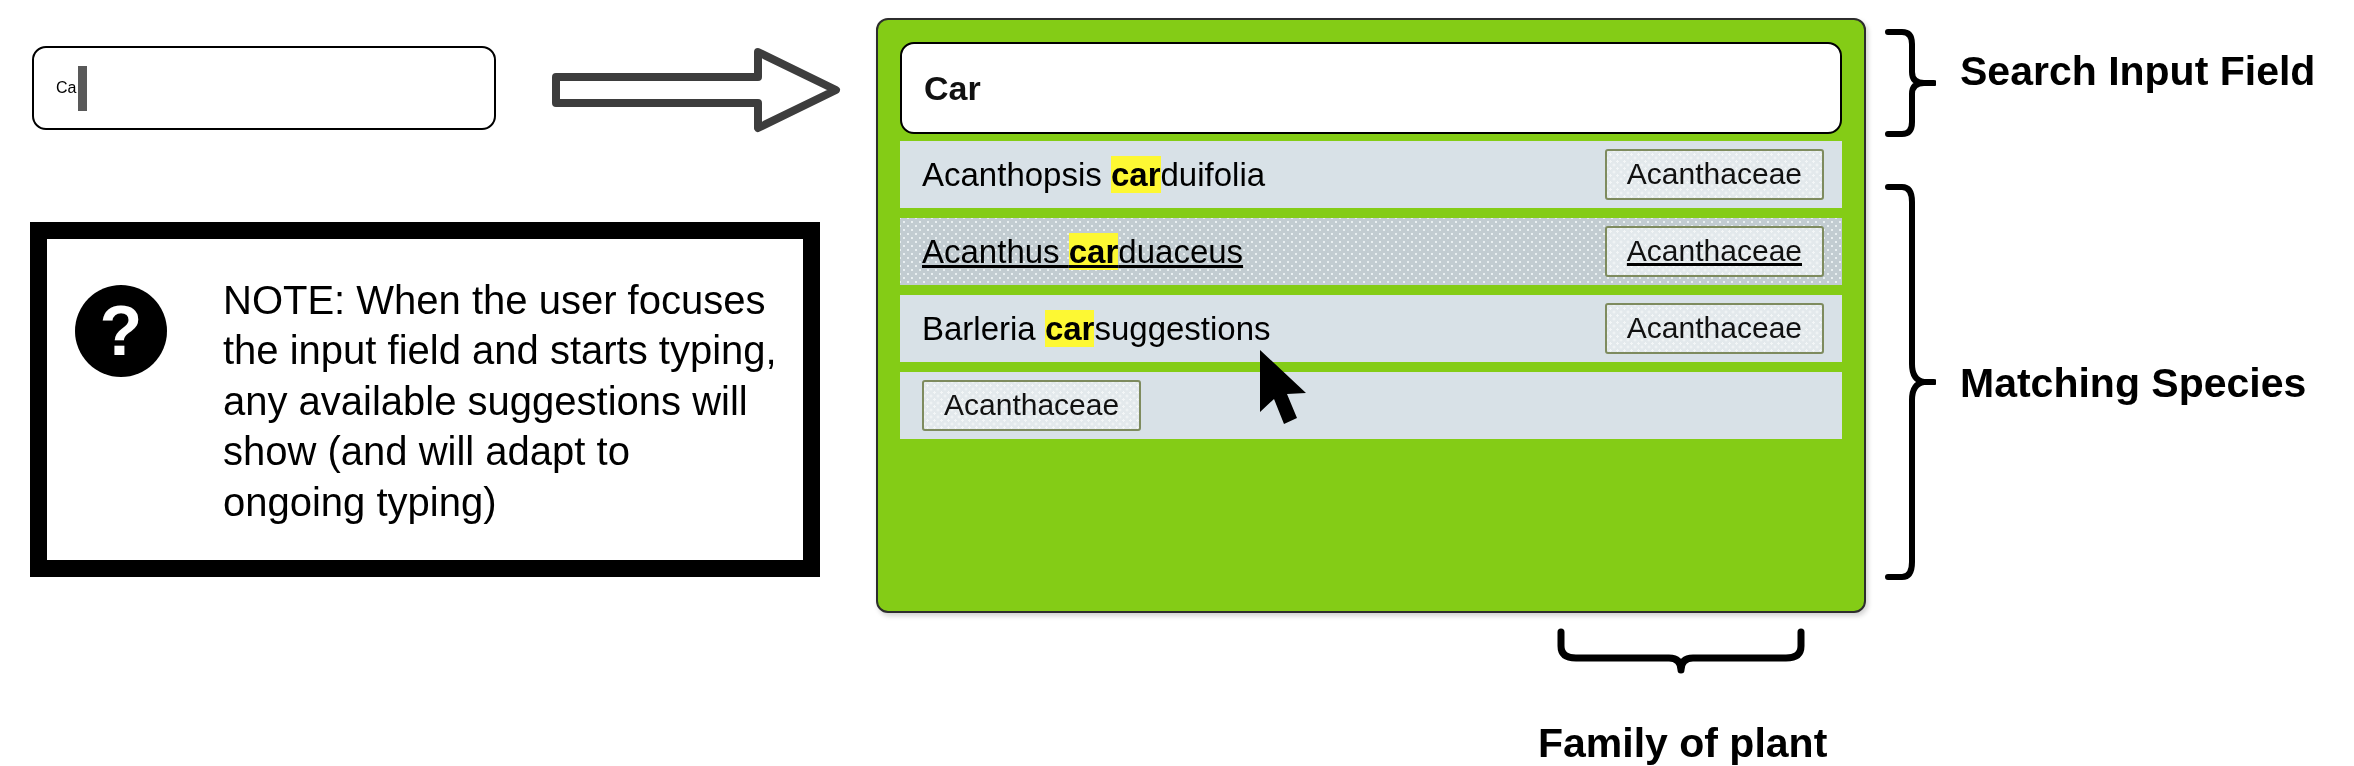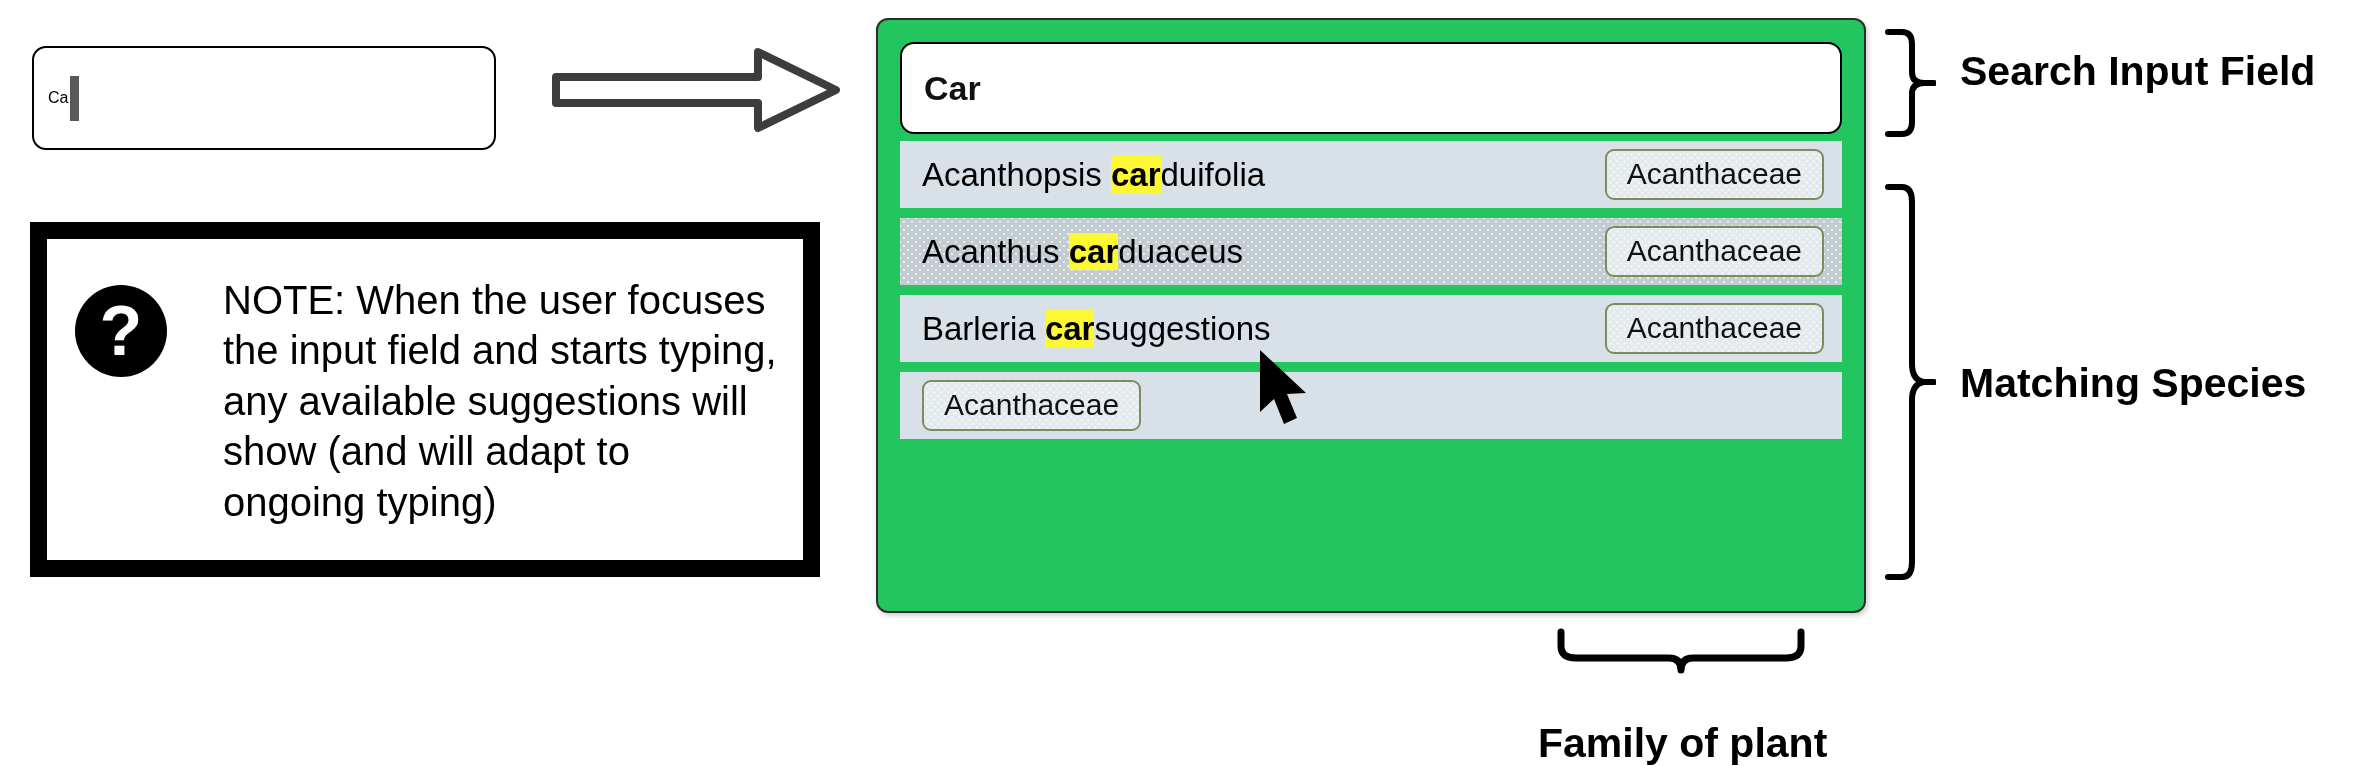--- a/index.html
+++ b/index.html
@@ -14,28 +14,28 @@
     font-family: "Liberation Sans", sans-serif;
     overflow: hidden;
   }
 
   
   #typing-input-box {
     position: absolute;
     left: 32px;
     top: 46px;
     width: 464px;
-    height: 104px;
+    height: 84px;
     border: 2.5px solid #000;
     border-radius: 14px;
     background: #fff;
     box-sizing: border-box;
     display: flex;
     align-items: center;
-    padding-left: 14px;
+    padding-left: 22px;
   }
   #typing-caret {
     display: inline-block;
     width: 9px;
     height: 45px;
     background: #595959;
     margin-left: 2px;
   }
 
   
@@ -89,21 +89,21 @@
 
   
   #suggestion-widget {
     position: absolute;
     left: 876px;
     top: 18px;
     width: 990px;
     height: 595px;
     border: 2px solid #2d2d2d;
     border-radius: 12px;
-    background: #22c55e;
+    background: #84cc16;
     box-sizing: border-box;
     padding: 22px 22px 18px 22px;
     box-shadow: 2px 3px 5px rgba(0,0,0,0.18);
   }
   #search-input-field {
     width: 100%;
     height: 92px;
     border: 2.5px solid #000;
     border-radius: 14px;
     background: #fff;
@@ -135,36 +135,37 @@
     box-sizing: border-box;
     position: relative;
   }
   .suggestion-row.is-hovered {
     background-color: #c2ccd1;
     background-image:
       radial-gradient(#e9eff1 1.1px, transparent 1.2px),
       radial-gradient(#e9eff1 1.1px, transparent 1.2px);
     background-size: 8px 8px;
     background-position: 0 0, 4px 4px;
+    text-decoration: underline;
   }
   .species-name {
     font-size: 33px;
     color: #000;
     white-space: nowrap;
   }
   .species-name .hl {
     background: #fdf833;
     font-weight: bold;
   }
   .family-badge {
     font-size: 30px;
     color: #111;
     background: #e3e9ec;
     border: 2px solid #7e8b5e;
-    border-radius: 9px;
+    border-radius: 3px;
     padding: 8px 20px 9px 20px;
     line-height: 1;
     white-space: nowrap;
     background-image:
       radial-gradient(#f3f6f7 1px, transparent 1.1px),
       radial-gradient(#f3f6f7 1px, transparent 1.1px);
     background-size: 7px 7px;
     background-position: 0 0, 3.5px 3.5px;
   }
 

